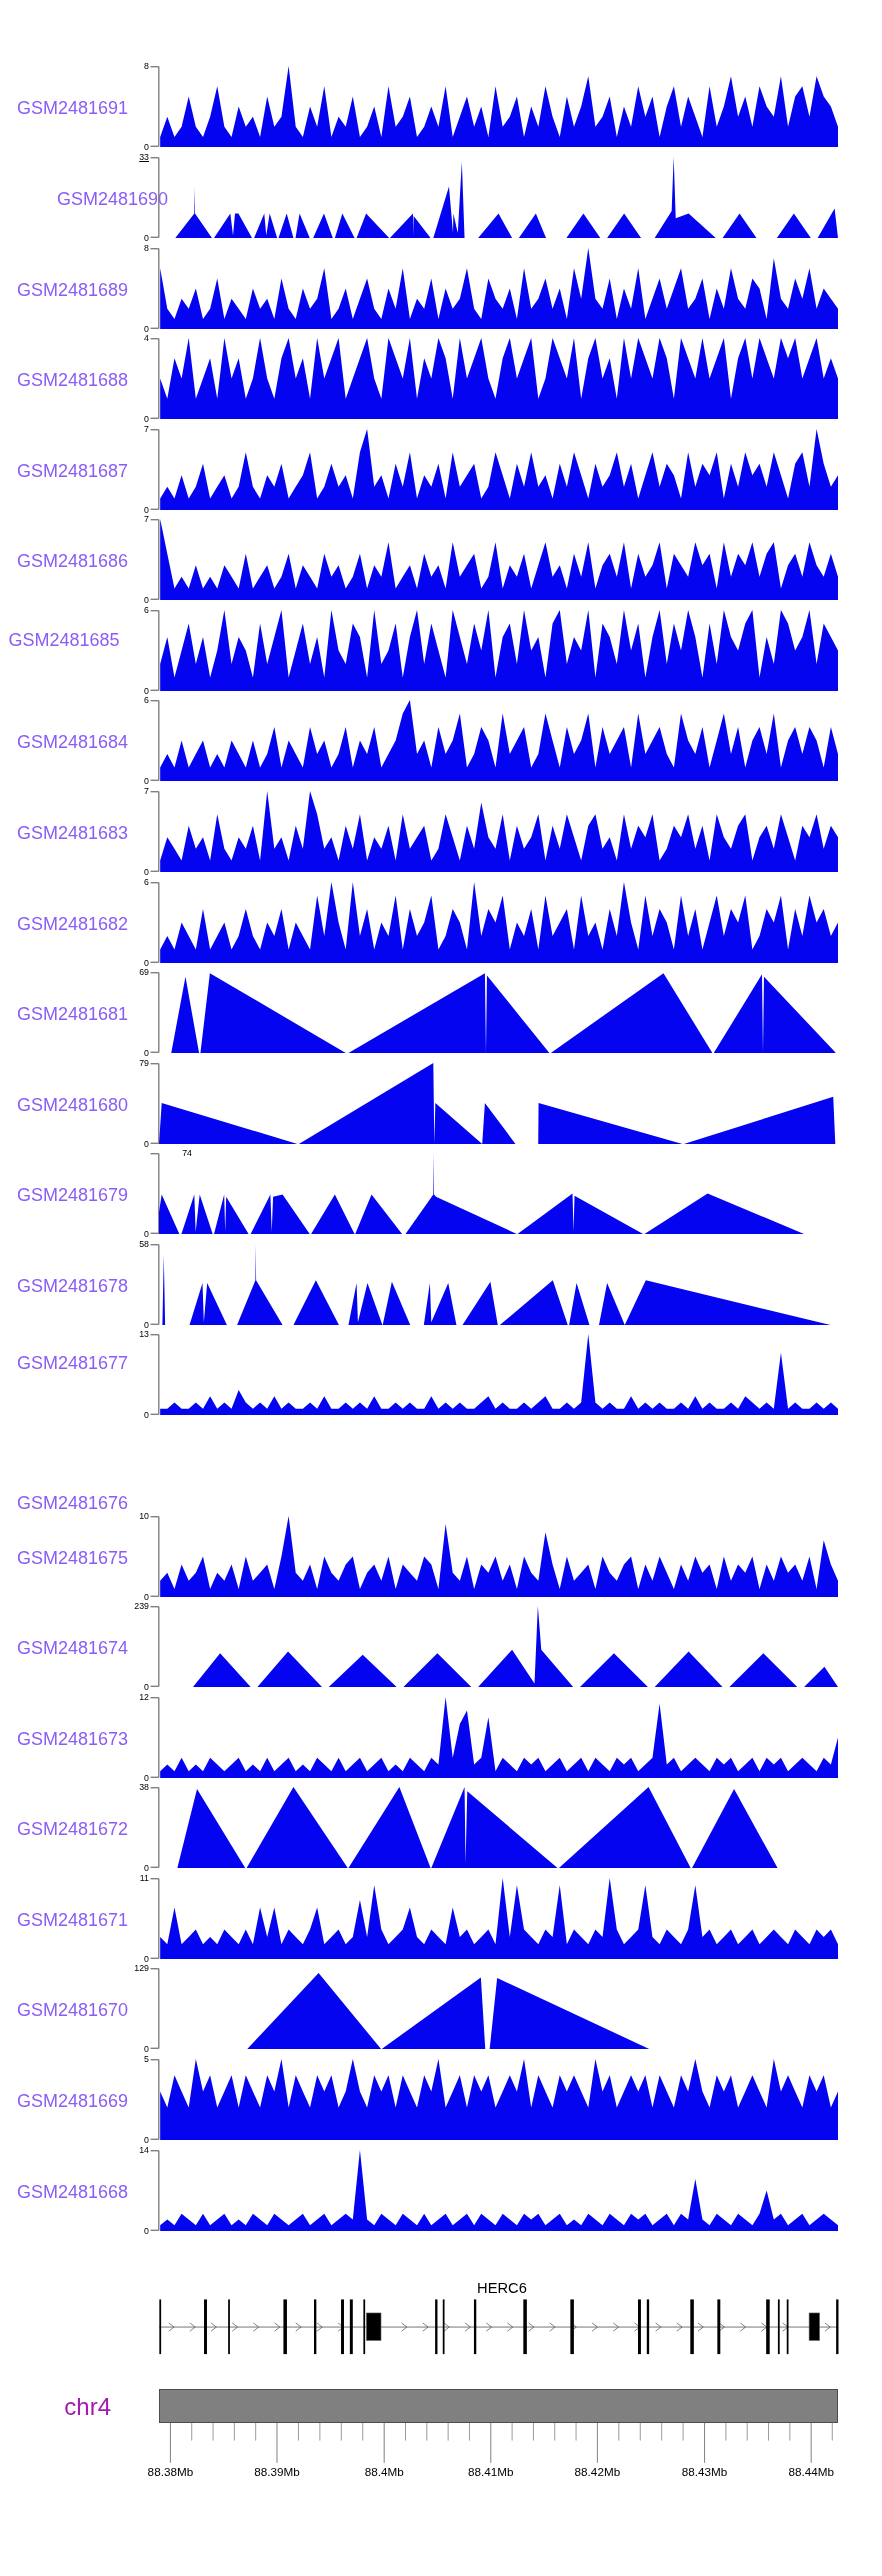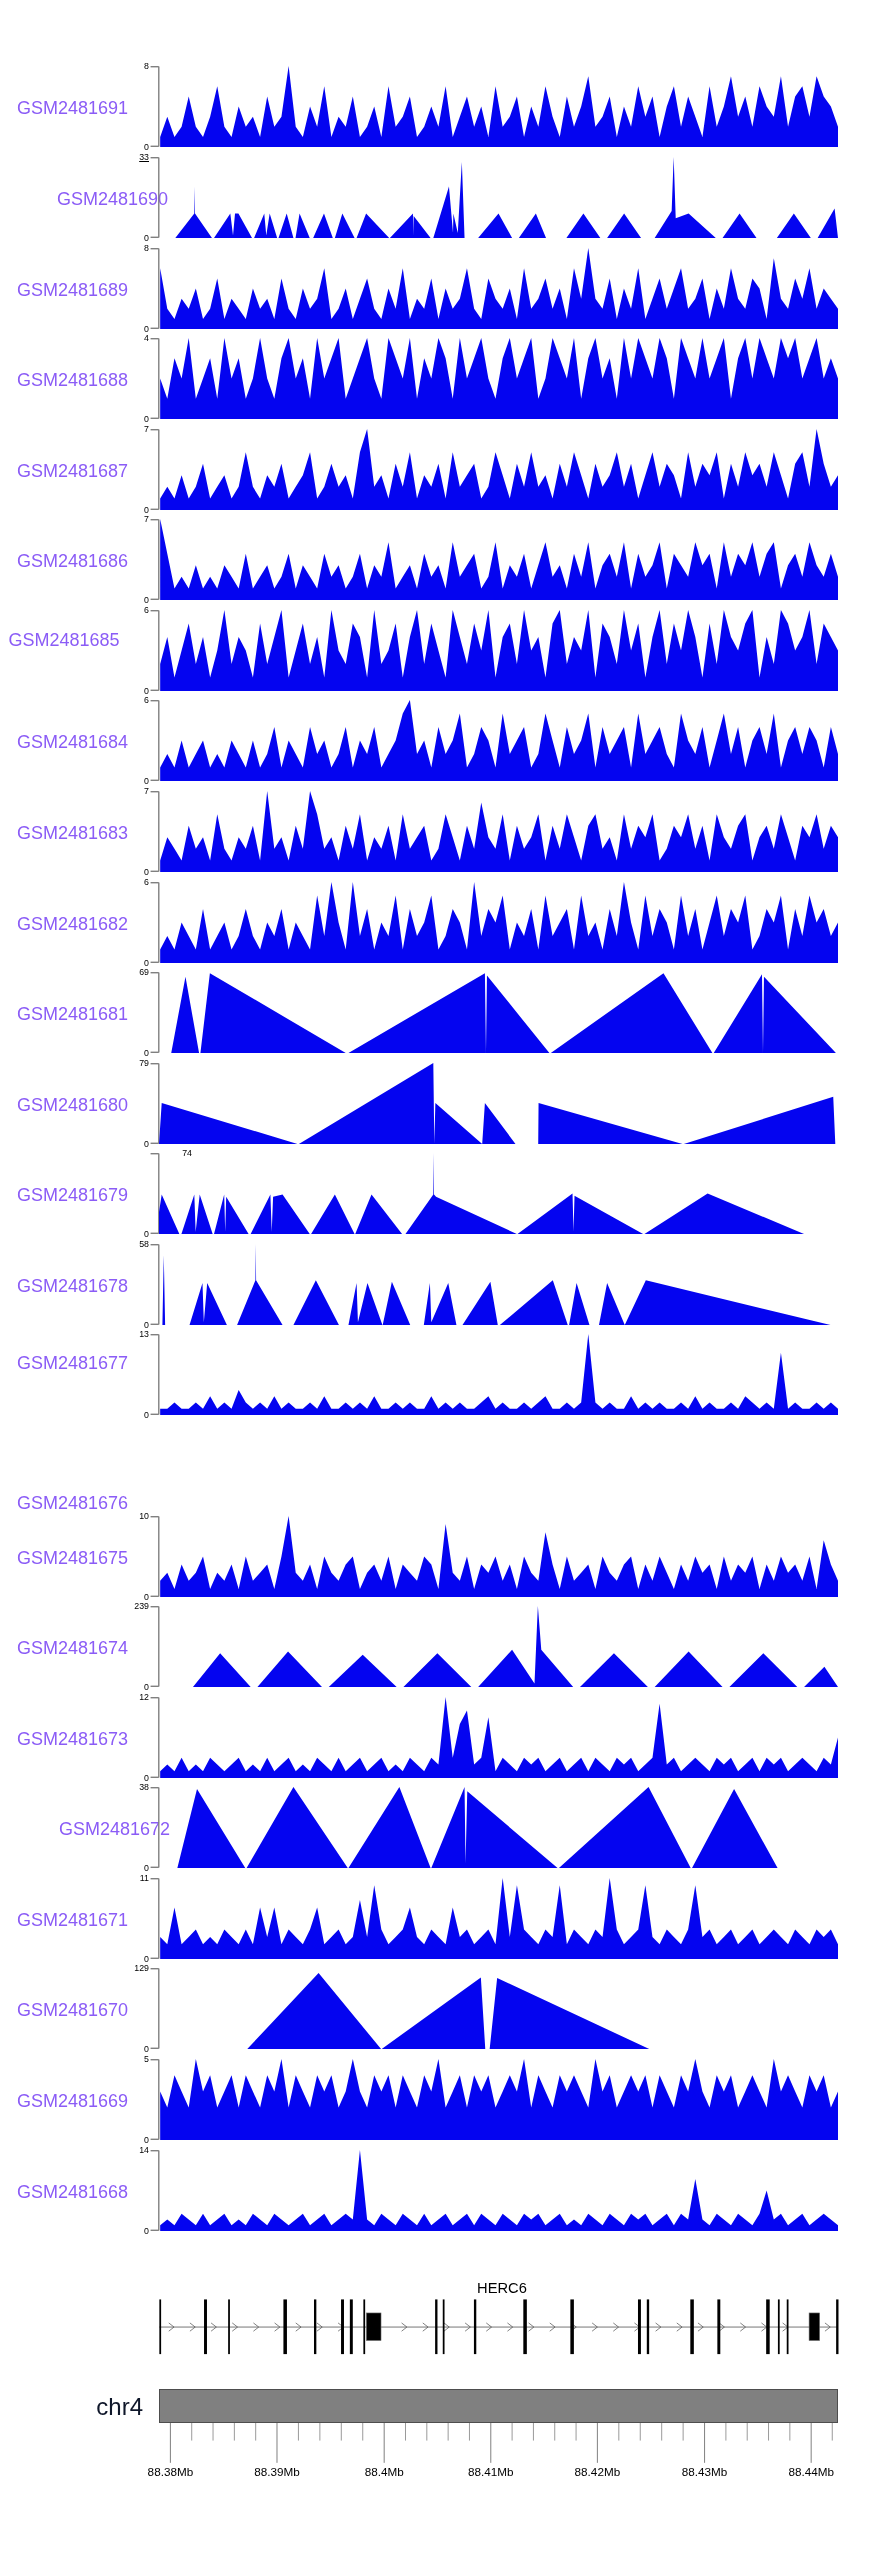--- a/index.html
+++ b/index.html
@@ -1,21 +1,21 @@
 <!DOCTYPE html>
 <html style="font-size:9.4px"><head>
 <meta charset="utf-8">
 <style>
   html,body{margin:0;padding:0;background:#ffffff;}
   body{font-family:"Liberation Sans", sans-serif;}
   #figure{position:relative;width:882px;height:2576px;background:#ffffff;overflow:hidden;}
   .track-label{position:absolute;left:0;width:128px;text-align:right;font-size:18px;color:#8b5cf6;white-space:nowrap;}
   .ylab{position:absolute;left:0;width:149px;text-align:right;font-size:8.8px;color:#000;white-space:nowrap;}
   .abs{position:absolute;}
-  #chr-label{position:absolute;left:0;width:111px;text-align:right;font-size:24px;color:#0f172a;margin-left:32px;}
+  #chr-label{position:absolute;left:0;width:111px;text-align:right;font-size:24px;color:#a21caf;}
   #gene-name{position:absolute;text-align:center;font-size:14.7px;color:#000;}
   svg{display:block;}
 </style>
 </head>
 <body>
 
 <div id="figure">
   <div id="tracks">
       <div style="position: absolute; left: 0px; top: 66px; width: 882px; height: 81px;">
         <div class="track-label" style="top: 32px; position: absolute;">GSM2481691</div>
@@ -248,21 +248,21 @@
           <line x1="6" y1="1.2" x2="20" y2="1.2" stroke="#808080" stroke-width="2.4"></line>
           <line x1="6" y1="136.8" x2="20" y2="136.8" stroke="#808080" stroke-width="2.4"></line>
         </svg>
         <div class="ylab" style="top: -4.7px; position: absolute;">12</div>
         <div class="ylab" style="top: 76px; position: absolute;">0</div>
         <svg width="679" height="81" viewBox="0 0 1154 138" preserveAspectRatio="none" style="position:absolute;left:159px;top:0;">
           <polygon points="2,138 2.0,126.5 14.1,115.0 26.3,126.5 38.4,103.5 50.5,126.5 62.6,115.0 74.8,126.5 86.9,103.5 99.0,115.0 111.1,126.5 123.3,115.0 135.4,103.5 147.5,126.5 159.6,115.0 171.8,126.5 183.9,103.5 196.0,126.5 208.1,115.0 220.3,103.5 232.4,126.5 244.5,115.0 256.7,126.5 268.8,103.5 280.9,115.0 293.0,126.5 305.2,103.5 317.3,126.5 329.4,115.0 341.5,103.5 353.7,126.5 365.8,115.0 377.9,103.5 390.0,126.5 402.2,115.0 414.3,126.5 426.4,103.5 438.5,115.0 450.7,126.5 462.8,103.5 474.9,115.0 487.1,0.0 499.2,103.5 511.3,46.0 523.4,23.0 535.6,115.0 547.7,103.5 559.8,34.5 571.9,126.5 584.1,103.5 596.2,115.0 608.3,126.5 620.4,103.5 632.6,115.0 644.7,103.5 656.8,126.5 668.9,115.0 681.1,103.5 693.2,126.5 705.3,115.0 717.5,103.5 729.6,126.5 741.7,103.5 753.8,115.0 766.0,126.5 778.1,103.5 790.2,115.0 802.3,103.5 814.5,126.5 826.6,115.0 838.7,103.5 850.8,11.5 863.0,115.0 875.1,103.5 887.2,126.5 899.3,115.0 911.5,103.5 923.6,115.0 935.7,126.5 947.9,103.5 960.0,115.0 972.1,103.5 984.2,126.5 996.4,115.0 1008.5,103.5 1020.6,126.5 1032.7,103.5 1044.9,115.0 1057.0,103.5 1069.1,126.5 1081.2,115.0 1093.4,103.5 1105.5,115.0 1117.6,126.5 1129.7,103.5 1141.9,115.0 1154.0,69.0 1154,138" fill="#0404f0" stroke="none"></polygon>
         </svg>
       </div>
       <div style="position: absolute; left: 0px; top: 1787px; width: 882px; height: 81px;">
-        <div class="track-label" style="top: 32px; position: absolute; padding-left: 42px;">GSM2481672</div>
+        <div class="track-label" style="top: 32px; position: absolute;">GSM2481672</div>
         <svg width="13" height="81" style="position:absolute;left:147px;top:0;overflow:visible;" viewBox="0 0 22 138">
           <line x1="20" y1="1" x2="20" y2="137" stroke="#808080" stroke-width="2.4"></line>
           <line x1="6" y1="1.2" x2="20" y2="1.2" stroke="#808080" stroke-width="2.4"></line>
           <line x1="6" y1="136.8" x2="20" y2="136.8" stroke="#808080" stroke-width="2.4"></line>
         </svg>
         <div class="ylab" style="top: -4.7px; position: absolute;">38</div>
         <div class="ylab" style="top: 76px; position: absolute;">0</div>
         <svg width="679" height="81" viewBox="0 0 1154 138" preserveAspectRatio="none" style="position:absolute;left:159px;top:0;">
           <polygon points="31.2,138 31.2,138.0 64.6,3.6 146.6,138.0 148.9,138.0 228.5,0.0 320.8,138.0 322.0,138.0 408.5,0.0 461.6,138.0 462.8,138.0 519.3,0.0 521.0,130.7 523.9,7.3 677.4,138.0 679.7,138.0 832.0,0.0 903.6,138.0 905.9,138.0 977.4,3.6 1051.3,138.0 1051.3,138" fill="#0404f0" stroke="none"></polygon>
         </svg>

